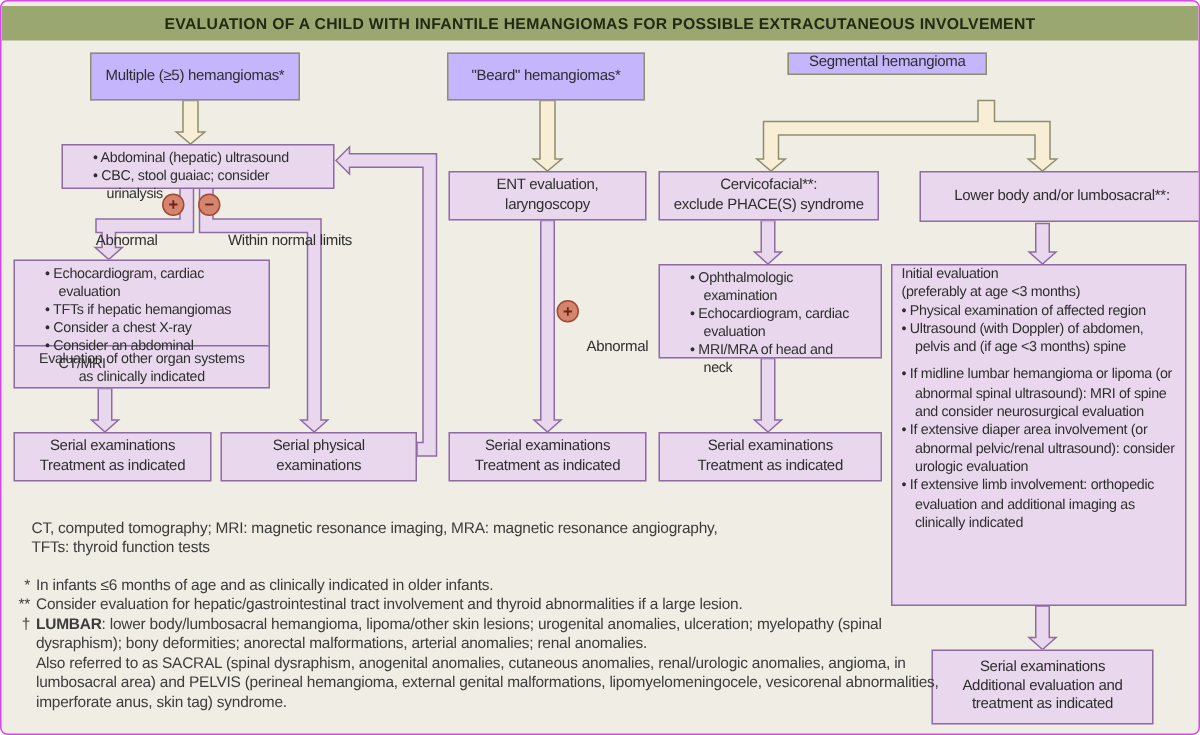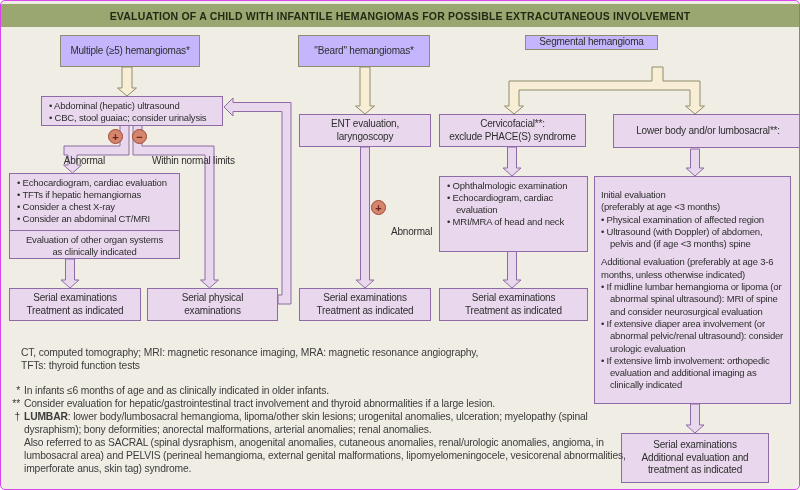--- a/index.html
+++ b/index.html
@@ -7,21 +7,21 @@
          border-radius:5px;background:#f0ede4;overflow:hidden;}
   #connectors{position:absolute;left:0;top:0;width:800px;height:490px;z-index:1;}
   .hdr{position:absolute;left:0;right:0;top:3px;height:23px;background:#9aa771;z-index:2;
        display:flex;align-items:center;justify-content:center;}
   .hdr span{font-size:10.5px;font-weight:bold;color:#222a14;letter-spacing:.2px;}
   .box{position:absolute;z-index:2;box-sizing:border-box;color:#2e2e2e;letter-spacing:-.2px;}
   .tan{background:#c4b5fd;border:1px solid #8e8d6e;}
   .lav{background:#e9d8ed;border:1px solid #8e6ba5;}
   .ctr{display:flex;flex-direction:column;align-items:center;justify-content:center;
        text-align:center;font-size:10px;line-height:12.5px;}
-  .lst{font-size:9.5px;line-height:12px;padding:3px 7px;}
+  .lst{font-size:9.5px;line-height:12px;padding:3px 20px;}
   .bl{padding-left:9px;text-indent:-9px;}
   .gap{height:6px;}
   .organ{border-top:1px solid #8e6ba5;display:flex;flex-direction:column;align-items:center;
          justify-content:center;text-align:center;font-size:9.5px;line-height:12px;}
   .lbl{position:absolute;z-index:2;font-size:10px;color:#2e2e2e;letter-spacing:-.2px;margin-top:25px;}
   .circ{position:absolute;z-index:3;width:15px;height:15px;border-radius:50%;background:#d5846e;
         border:1px solid #9e4a36;box-sizing:border-box;color:#6b2516;font-weight:bold;font-size:11px;
         line-height:12px;display:flex;align-items:center;justify-content:center;}
   #footnotes{position:absolute;z-index:2;left:4px;top:345px;width:640px;color:#3c3c3c;
              font-size:10.3px;line-height:13px;letter-spacing:-.15px;}
@@ -106,40 +106,39 @@
   <div class="lbl" style="left:390px;top:200px;width:60px;">Abnormal</div>
   <div class="box lav ctr" style="left:298px;top:287px;width:132px;height:33px;">
     <div>Serial examinations</div>
     <div>Treatment as indicated</div>
   </div>
 
   <div class="box lav ctr" style="left:438px;top:113px;width:147px;height:33px;">
     <div>Cervicofacial**:</div>
     <div>exclude PHACE(S) syndrome</div>
   </div>
-  <div class="box lav lst" style="left:438px;top:175px;width:149px;height:76px;">
+  <div class="box lav lst" style="left:438px;top:175px;width:149px;height:63px;">
     <div class="bl">• Ophthalmologic examination</div>
     <div class="bl">• Echocardiogram, cardiac evaluation</div>
     <div class="bl">• MRI/MRA of head and neck</div>
   </div>
   <div class="box lav ctr" style="left:438px;top:287px;width:149px;height:33px;">
     <div>Serial examinations</div>
     <div>Treatment as indicated</div>
   </div>
 
   <div class="box lav ctr" style="left:612px;top:113px;width:190px;height:34px;">
     <div>Lower body and/or lumbosacral**:</div>
   </div>
-  <div class="box lav lst" style="left:593px;top:175px;width:197px;height:228px;line-height:12.3px;padding:12px 6px;">
+  <div class="box lav lst" style="left:593px;top:175px;width:197px;height:228px;line-height:12.3px;padding:0 6px;">
     <div>Initial evaluation</div>
     <div>(preferably at age &lt;3 months)</div>
     <div class="bl">• Physical examination of affected region</div>
     <div class="bl">• Ultrasound (with Doppler) of abdomen, pelvis and (if age &lt;3 months) spine</div>
     <div class="gap"></div>
-    <div>Additional evaluation (preferably at age 3-6 months, unless otherwise indicated)</div>
     <div class="bl">• If midline lumbar hemangioma or lipoma (or abnormal spinal ultrasound): MRI of spine and consider neurosurgical evaluation</div>
     <div class="bl">• If extensive diaper area involvement (or abnormal pelvic/renal ultrasound): consider urologic evaluation</div>
     <div class="bl">• If extensive limb involvement: orthopedic evaluation and additional imaging as clinically indicated</div>
   </div>
   <div class="box lav ctr" style="left:620px;top:432px;width:148px;height:50px;">
     <div>Serial examinations</div>
     <div>Additional evaluation and</div>
     <div>treatment as indicated</div>
   </div>
 

